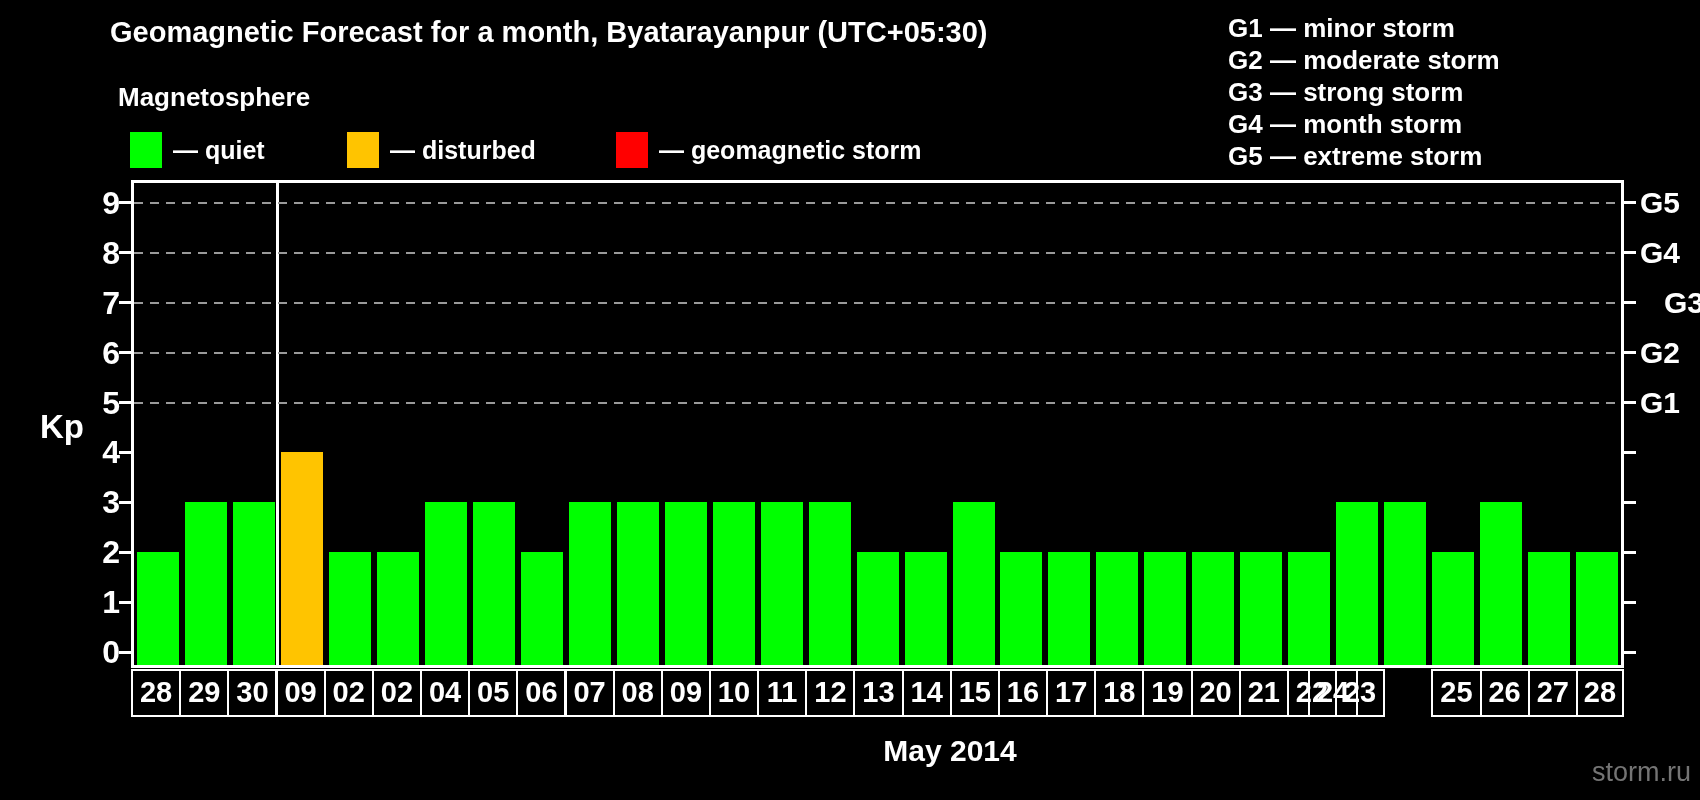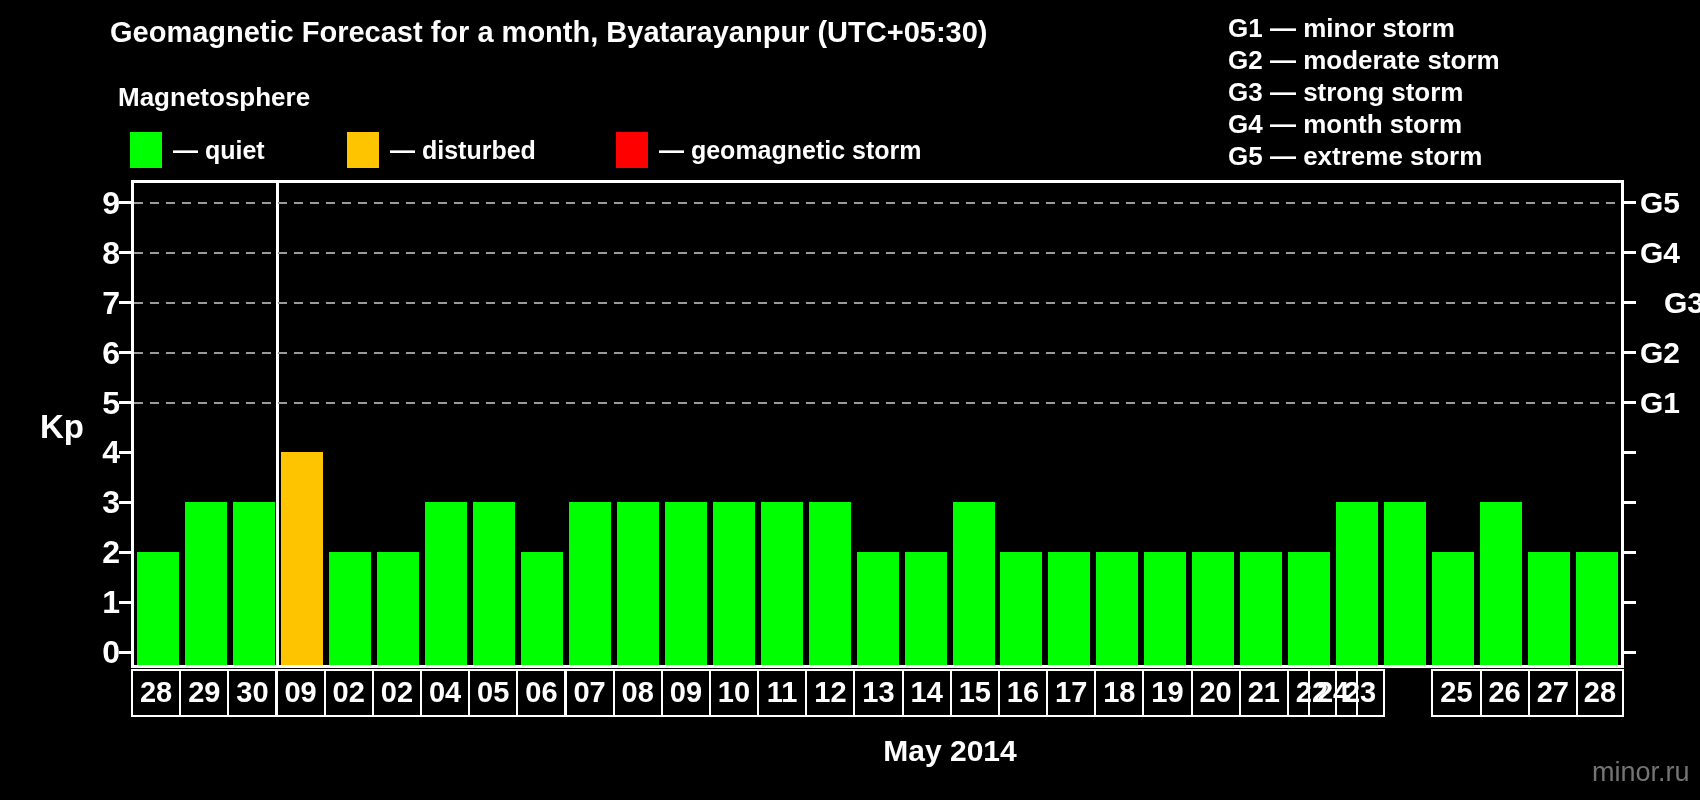--- a/index.html
+++ b/index.html
@@ -187,15 +187,15 @@
       <div class="x-box" style="left: 1204px; width: 50.2px;">23</div>
       <div class="x-box" style="left: 1177px; width: 50.2px;">24</div>
       <div class="x-box" style="left: 1300.4px; width: 50.2px;">25</div>
       <div class="x-box" style="left: 1348.5px; width: 50.2px;">26</div>
       <div class="x-box" style="left: 1396.7px; width: 50.2px;">27</div>
       <div class="x-box" style="left: 1444.8px; width: 48.2px;">28</div>
     </div>
 
   <div id="x-axis-title" class="abs">May 2014</div>
 
-  <div id="watermark" class="abs" style="color: rgb(116, 116, 116);">minor.ru</div>
+  <div id="watermark" class="abs" style="color: rgb(116, 116, 116);">storm.ru</div>
 
 </div>
 
 </body></html>

